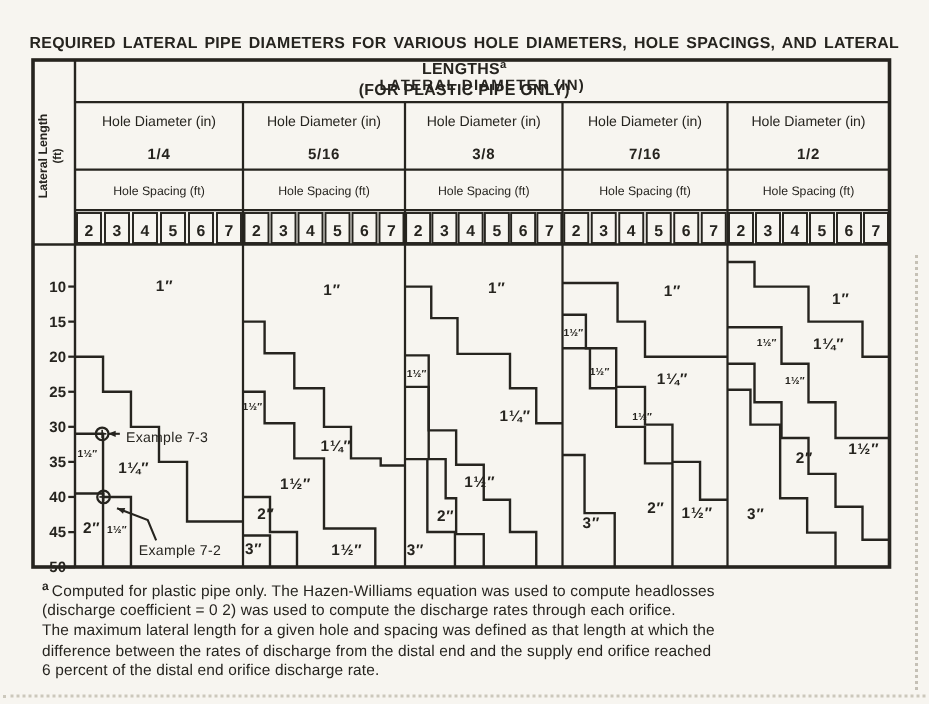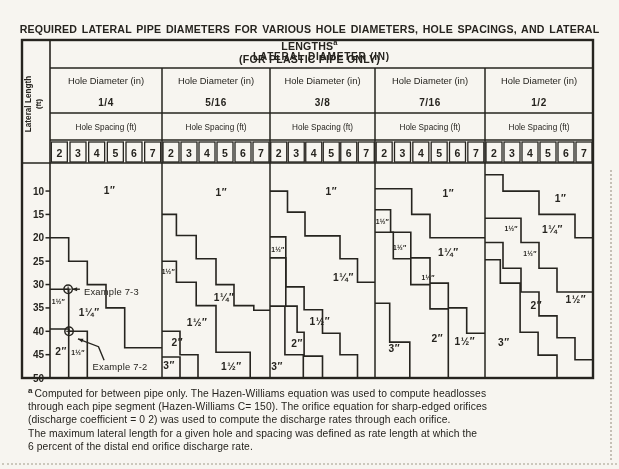--- a/index.html
+++ b/index.html
@@ -196,21 +196,21 @@
     <text x="83.97333333333333" y="294.5625" fill="#26241f" font-size="9.4" font-weight="400" text-anchor="start" letter-spacing="0.2">Example 7-3</text>
     <circle cx="69.04" cy="331.29999999999995" r="4.2" fill="none" stroke="#26241f" stroke-width="1.5"></circle>
     <line x1="66.24000000000001" y1="331.29999999999995" x2="71.84" y2="331.29999999999995" stroke="#26241f" stroke-width="1.1"></line>
     <line x1="69.04" y1="328.49999999999994" x2="69.04" y2="334.09999999999997" stroke="#26241f" stroke-width="1.1"></line>
     <polyline points="104.1,360.3 98.5,346.7 78.0,338.8" fill="none" stroke="#26241f" stroke-width="1.4"></polyline>
     <polygon points="78,338.78 83.4996849250334,338.7211295884146 82.02692677041675,342.5261794919225" fill="#26241f"></polygon>
     <text x="92.56" y="370.2975" fill="#26241f" font-size="9.4" font-weight="400" text-anchor="start" letter-spacing="0.2">Example 7-2</text>
   </svg>
 
 <div class="footnote">
-  <div><sup>a</sup><span>Computed for between pipe only. The Hazen-Williams equation was used to compute headlosses</span></div>
-  <div>through each pipe segment (Hazen-Williams C= 150). The orifice equation for sharp-edged orifices</div>
+  <div><sup>a</sup><span>Computed for plastic pipe only. The Hazen-Williams equation was used to compute headlosses</span></div>
   <div>(discharge coefficient = 0 2) was used to compute the discharge rates through each orifice.</div>
-  <div>The maximum lateral length for a given hole and spacing was defined as rate length at which the</div>
+  <div>The maximum lateral length for a given hole and spacing was defined as that length at which the</div>
+  <div>difference between the rates of discharge from the distal end and the supply end orifice reached</div>
   <div>6 percent of the distal end orifice discharge rate.</div>
 </div>
 
 <div class="edge-dots-right"></div>
 <div class="edge-dots-bottom"></div>
 
 </body></html>

